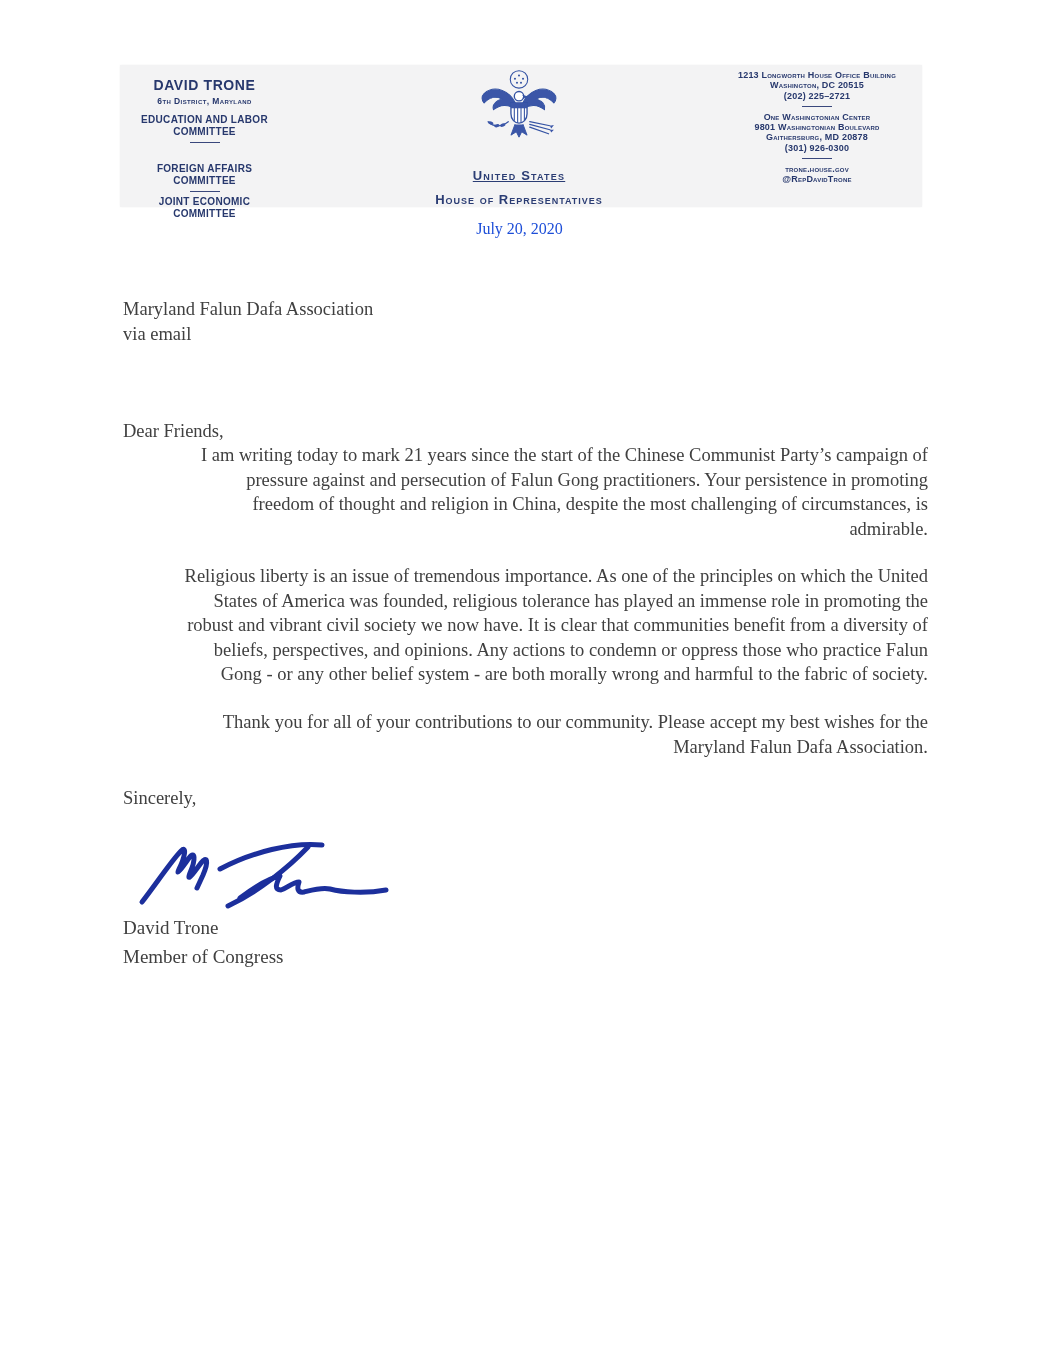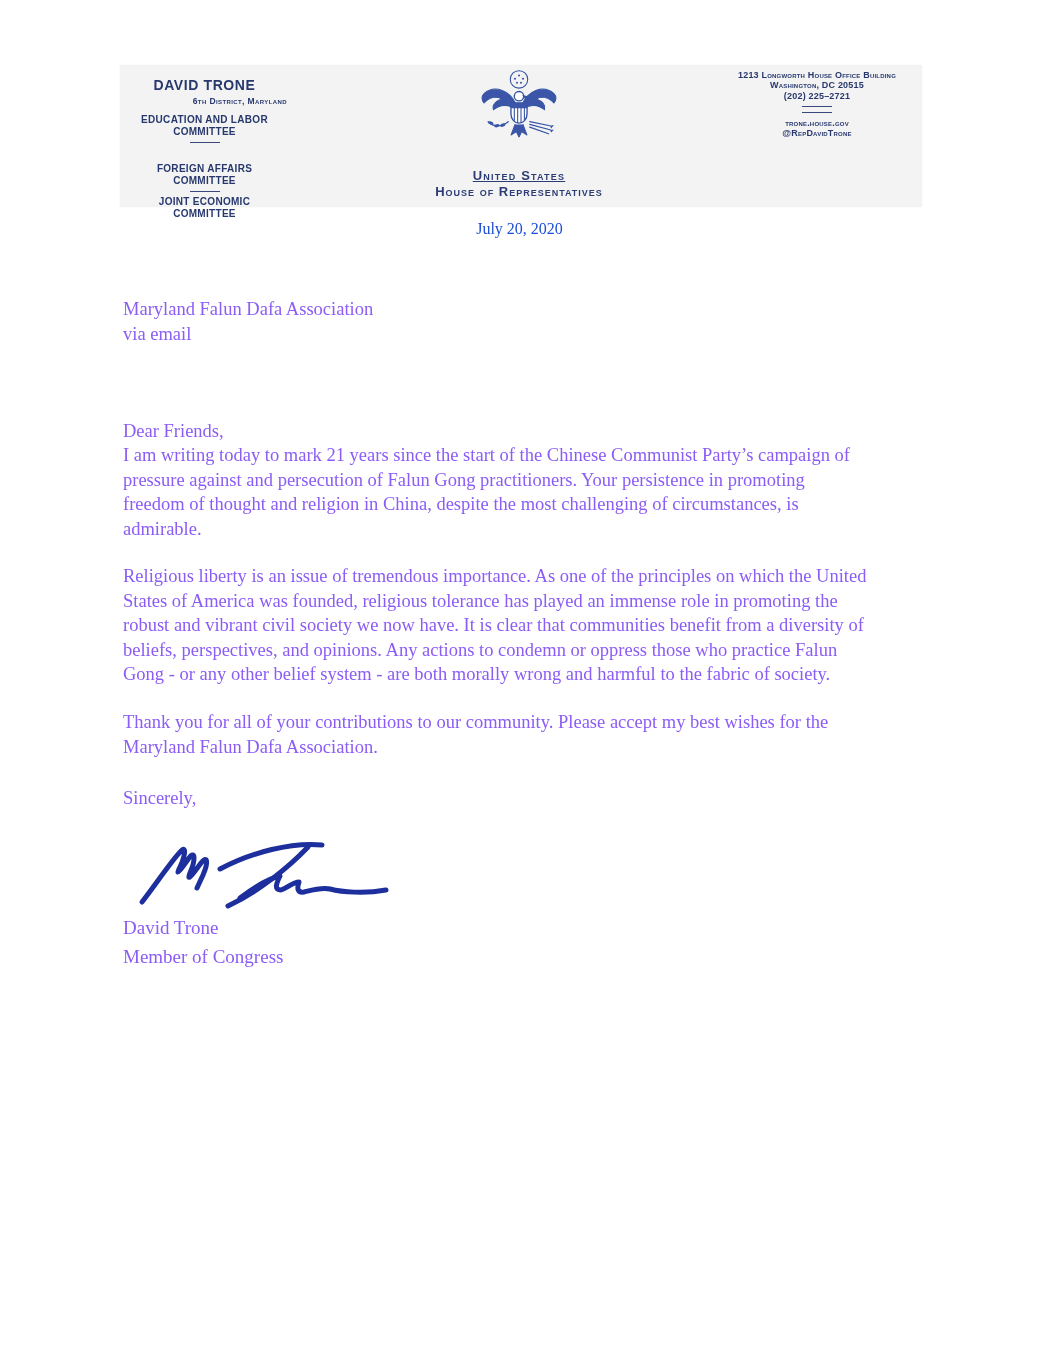--- a/index.html
+++ b/index.html
@@ -26,54 +26,54 @@
     font-family: "Liberation Sans", sans-serif;
     color: #27386d;
     text-align: center;
   }
   .lh-left { left: 122px; top: 77px; width: 165px; }
   .lh-name {
     font-size: 14px; font-weight: 700; letter-spacing: 0.6px;
   }
   .lh-district {
     font-size: 8.5px; font-weight: 600; margin-top: 3px;
-    font-variant: small-caps; letter-spacing: 0.4px; text-align: right;
+    font-variant: small-caps; letter-spacing: 0.4px;
   }
   .lh-committee {
     font-size: 10px; font-weight: 700; line-height: 11.5px;
     letter-spacing: 0.3px; margin-top: 8px; white-space: pre-line;
   }
   .lh-divider {
     width: 30px; border: 0; border-top: 1px solid #39477c;
     margin: 5px auto 0 auto;
   }
   .lh-center { left: 429px; top: 68px; width: 180px; }
   .lh-seal { display: block; margin: 0 auto; }
   .lh-us {
     font-size: 13px; font-weight: 700; letter-spacing: 1.2px;
     font-variant: small-caps; margin-top: 6px; color: #2b3d74; text-decoration: underline;
   }
   .lh-house {
     font-size: 13px; font-weight: 700; letter-spacing: 1px;
-    font-variant: small-caps; margin-top: 1px; color: #2b3d74;
+    font-variant: small-caps; margin-top: 9px; color: #2b3d74;
   }
   .lh-right { left: 727px; top: 70px; width: 180px; }
   .lh-addr {
     font-size: 9px; font-weight: 600; line-height: 10.3px;
     letter-spacing: 0.2px; font-variant: small-caps; white-space: pre-line;
   }
 
   
   .date-line {
     position: absolute; left: 0; top: 220px; width: 100%;
     text-align: center; font-size: 16px; color: #1d4ed8;
   }
   .txt {
-    position: absolute; left: 123px; color: #8b5cf6;
-    font-size: 18.5px; line-height: 24.5px;
+    position: absolute; left: 123px; color: #404040;
+    font-size: 18.5px; line-height: 24.5px; text-align: right;
   }
   .recipient { top: 297px; }
   .via { top: 322px; }
   .salutation { top: 395px; margin-top: 24px; }
   .para { top: 0; width: 805px; white-space: pre-line; }
   .p1 { top: 443px; }
   .p2 { top: 564px; }
   .p3 { top: 710px; }
   .closing { top: 786px; }
   .sig-wrap { position: absolute; left: 136px; top: 830px; }
@@ -140,20 +140,24 @@
       </svg>
       <div class="lh-us">United States</div>
       <div class="lh-house">House of Representatives</div>
     </div>
 
     <div class="lh-block lh-right">
       <div class="lh-addr">1213 Longworth House Office Building
 Washington, DC 20515
 (202) 225–2721</div>
       <hr class="lh-divider">
+      <div class="lh-addr" style="margin-top:5px">One Washingtonian Center
+9801 Washingtonian Boulevard
+Gaithersburg, MD 20878
+(301) 926-0300</div>
       <hr class="lh-divider">
       <div class="lh-addr" style="margin-top:5px">trone.house.gov
 @RepDavidTrone</div>
     </div>
   </header>
 
   <main>
     <div class="date-line">July 20, 2020</div>
 
     <div class="txt recipient">Maryland Falun Dafa Association</div>

